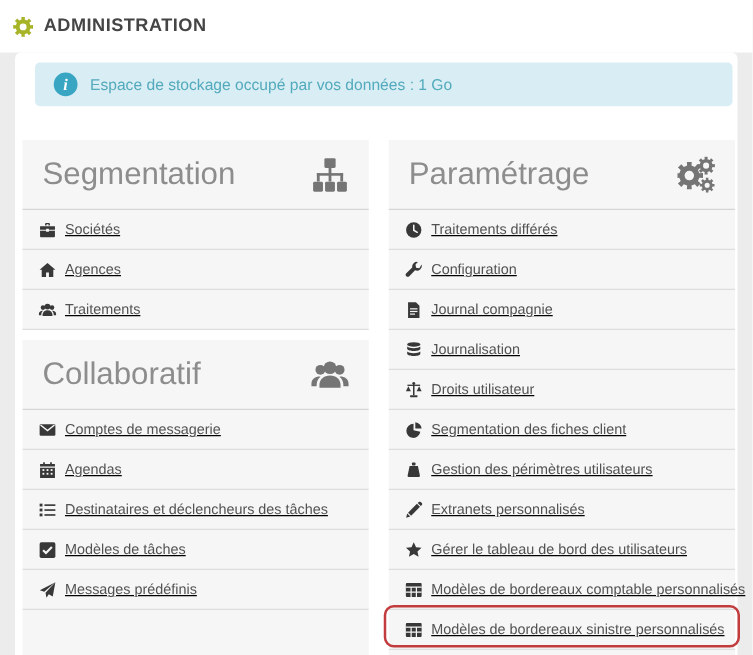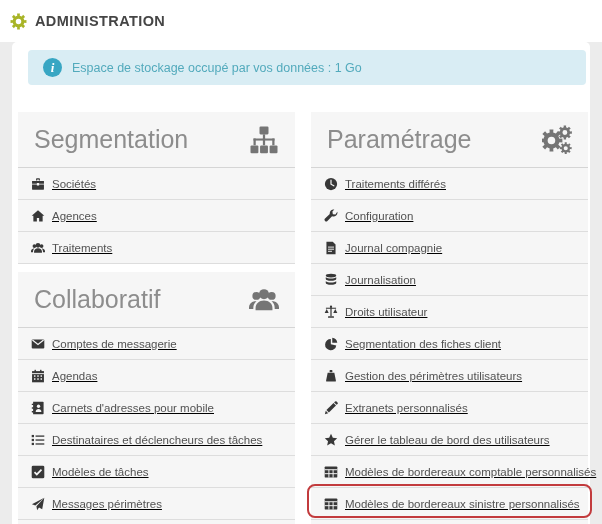--- a/index.html
+++ b/index.html
@@ -151,33 +151,20 @@
      <rect x="7.15" y="10.6" width="1.7" height="1.7"></rect>
                   <rect x="10.9" y="10.6" width="1.7" height="1.7"></rect>
                 </g>
               </svg>
             </span>
             <span class="row-label">Agendas</span>
           </div>
           <div class="row">
             <span class="row-icon">
               <svg viewBox="0 0 16 16" fill="currentColor" xmlns="http://www.w3.org/2000/svg" aria-hidden="true">
-                <path d="M2.4 0.8h11.2c.4 0 .8.4.8.8v12.8c0 .4-.4.8-.8.8H2.4z"></path>
-     <rect x="0.8" y="3" width="2.4" height="1.6" rx="0.5"></rect>
-                <rect x="0.8" y="7.2" width="2.4" height="1.6" rx="0.5"></rect>
-     <rect x="0.8" y="11.4" width="2.4" height="1.6" rx="0.5"></rect>
-     <circle cx="8.6" cy="6" r="1.9" fill="#f6f6f6"></circle>
-     <path d="M5.4 12c0-1.8 1.4-3 3.2-3s3.2 1.2 3.2 3v.6H5.4z" fill="#f6f6f6"></path>
-              </svg>
-            </span>
-            <span class="row-label">Carnets d'adresses pour mobile</span>
-          </div>
-          <div class="row">
-            <span class="row-icon">
-              <svg viewBox="0 0 16 16" fill="currentColor" xmlns="http://www.w3.org/2000/svg" aria-hidden="true">
                 <rect x="0.8" y="2.2" width="2.6" height="2.6"></rect>
                 <rect x="0.8" y="6.7" width="2.6" height="2.6"></rect>
      <rect x="0.8" y="11.2" width="2.6" height="2.6"></rect>
                 <rect x="5.2" y="2.8" width="10" height="1.5"></rect>
      <rect x="5.2" y="7.3" width="10" height="1.5"></rect>
                 <rect x="5.2" y="11.8" width="10" height="1.5"></rect>
               </svg>
             </span>
             <span class="row-label">Destinataires et déclencheurs des tâches</span>
           </div>
@@ -190,21 +177,21 @@
             </span>
             <span class="row-label">Modèles de tâches</span>
           </div>
           <div class="row">
             <span class="row-icon">
               <svg viewBox="0 0 16 16" fill="currentColor" xmlns="http://www.w3.org/2000/svg" aria-hidden="true">
                 <path d="M15.2 0.8 1 8.2l4 1.5z"></path>
                 <path d="M15.2 0.8 6.2 10.5l.8 4.5 2.2-3.1 3.6 2.1z"></path>
               </svg>
             </span>
-            <span class="row-label">Messages périmètres</span>
+            <span class="row-label">Messages prédéfinis</span>
           </div>
         </div>
     </section>
 
     <section class="panel" id="panel-2">
       <div class="panel-head">
         <span class="panel-title">Paramétrage</span>
         <span class="panel-icon">
             <svg viewBox="0 0 16 16" fill="currentColor" xmlns="http://www.w3.org/2000/svg" aria-hidden="true">
               <g transform="translate(-1.2,2) scale(0.78)">

